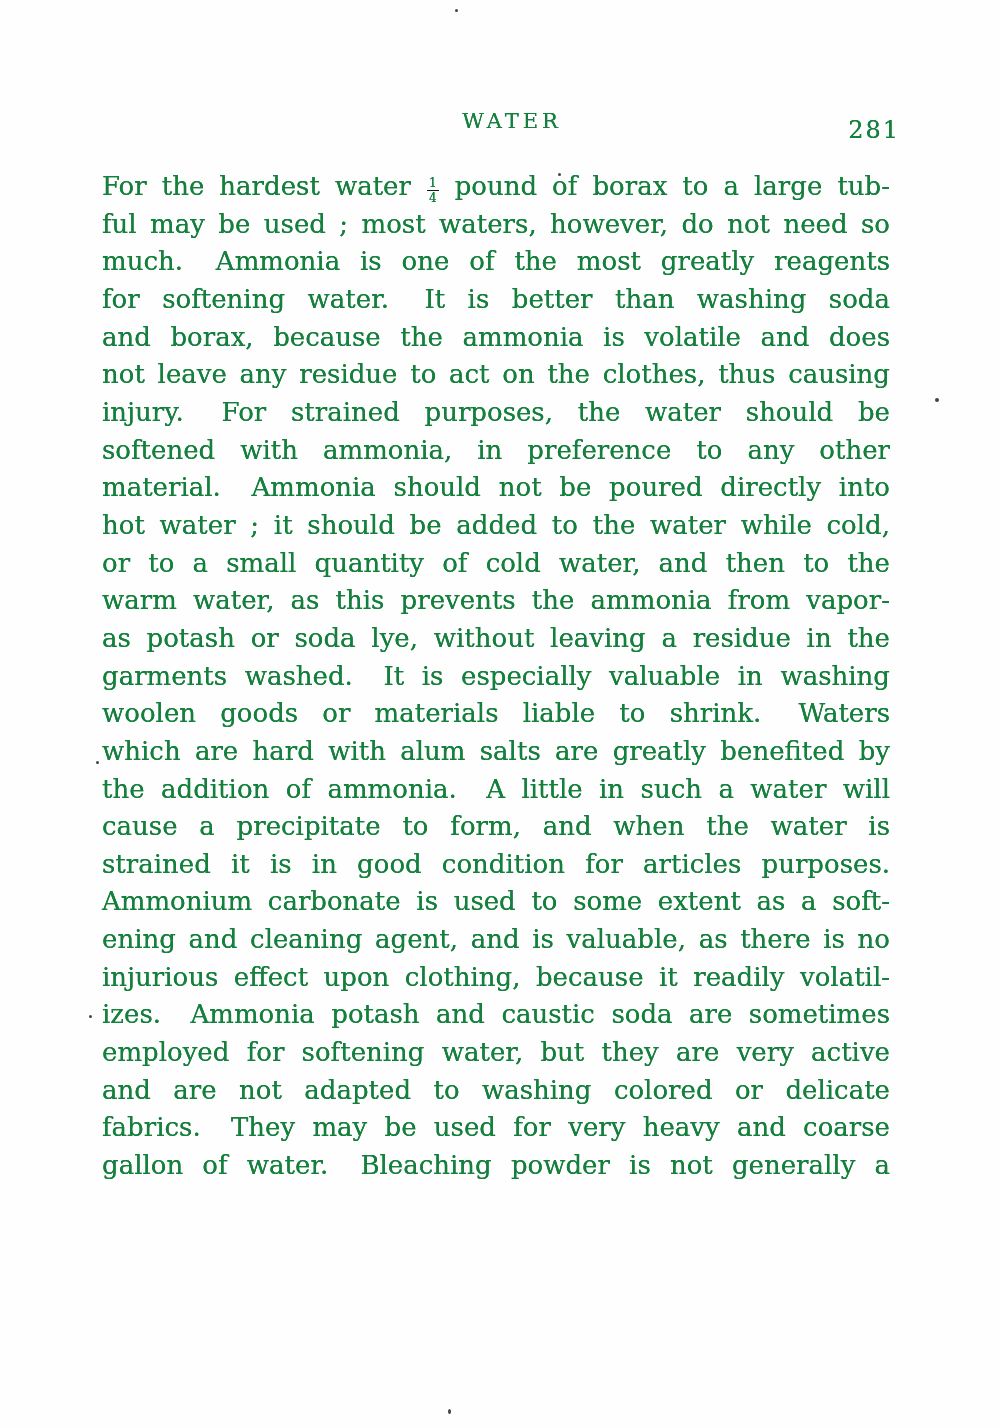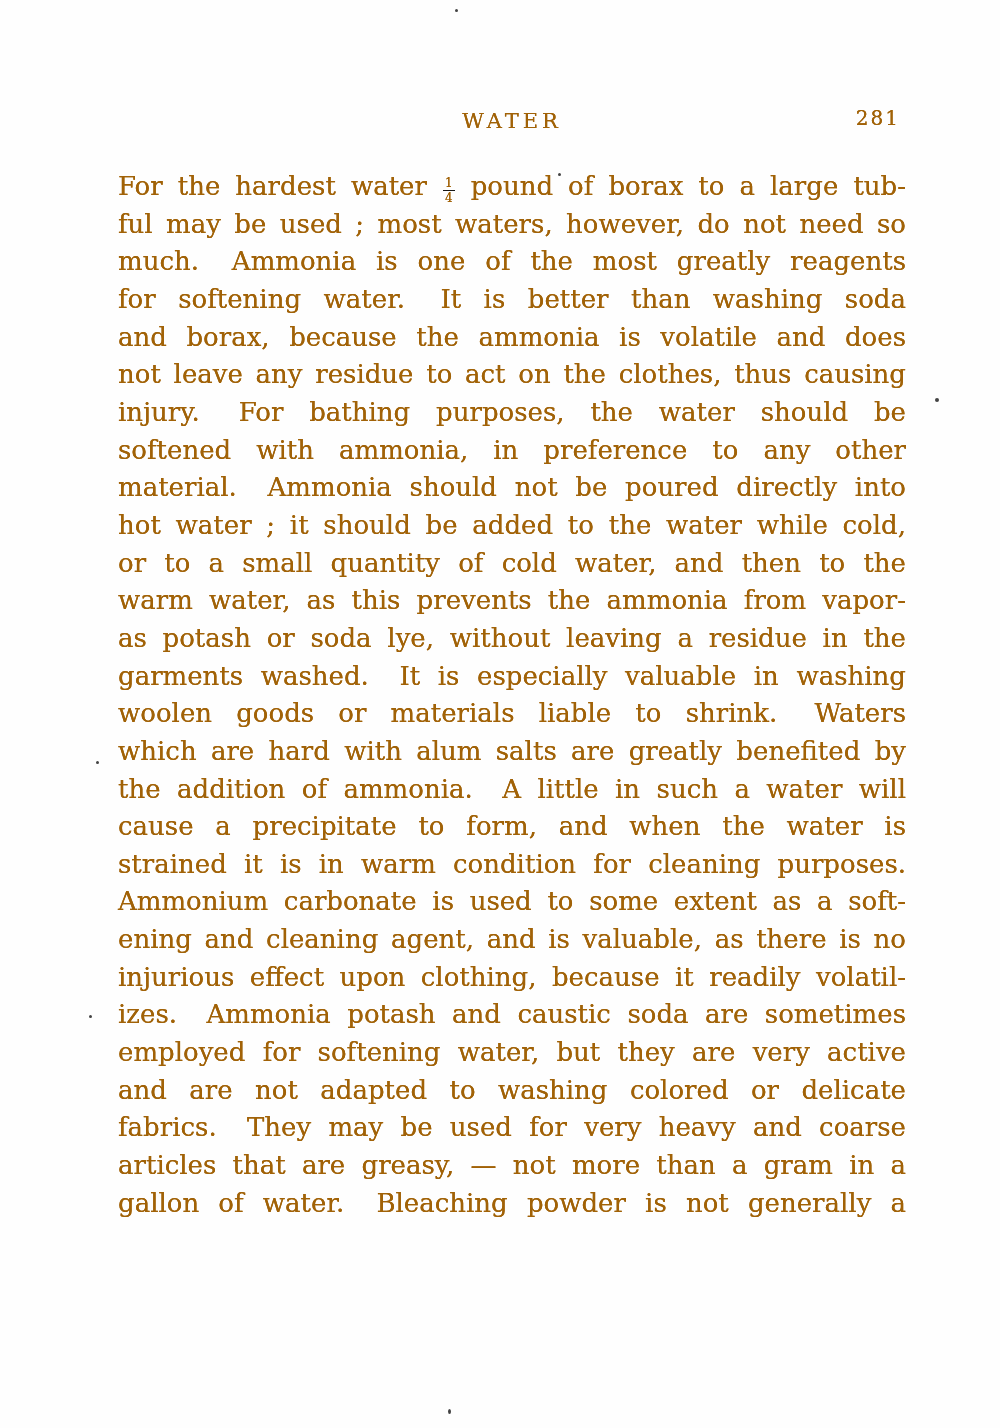--- a/index.html
+++ b/index.html
@@ -6,21 +6,21 @@
     margin: 0;
     padding: 0;
     background: #ffffff;
   }
   .page {
     position: relative;
     width: 1000px;
     height: 1428px;
     background: #fefefe;
     font-family: "DejaVu Serif", serif;
-    color: #a16207;
+    color: #15803d;
     overflow: hidden;
   }
   
   .running-head {
     position: absolute;
     left: 118px;
     top: 100px;
     width: 788px;
     height: 40px;
   }
@@ -30,29 +30,29 @@
     right: 0;
     top: 9px;
     text-align: center;
     font-size: 21px;
     letter-spacing: 4px;
     text-shadow: 0 0 0.4px currentColor;
   }
   .head-page-num {
     position: absolute;
     right: 6px;
-    top: 6px;
-    font-size: 20px;
+    top: 16px;
+    font-size: 24px;
     letter-spacing: 2px;
     text-shadow: 0 0 0.4px currentColor;
   }
   
   .body-text {
     position: absolute;
-    left: 118px;
+    left: 102px;
     top: 168px;
     width: 788px;
     font-size: 26px;
     line-height: 37.66px;
     text-shadow: 0 0 0.45px currentColor;
   }
   .line {
     height: 37.66px;
     text-align: justify;
     text-align-last: justify;
@@ -95,41 +95,40 @@
     <div class="head-page-num">281</div>
   </div>
 
   <div class="body-text">
     <div class="line"><span>For the hardest water </span><span class="frac"><span class="num">1</span><span class="den">4</span></span><span> pound of borax to a large tub-</span></div>
     <div class="line">ful may be used ; most waters, however, do not need so</div>
     <div class="line">much.  Ammonia is one of the most greatly reagents</div>
     <div class="line">for softening water.  It is better than washing soda</div>
     <div class="line">and borax, because the ammonia is volatile and does</div>
     <div class="line">not leave any residue to act on the clothes, thus causing</div>
-    <div class="line">injury.  For bathing purposes, the water should be</div>
+    <div class="line">injury.  For strained purposes, the water should be</div>
     <div class="line">softened with ammonia, in preference to any other</div>
     <div class="line">material.  Ammonia should not be poured directly into</div>
     <div class="line">hot water ; it should be added to the water while cold,</div>
     <div class="line">or to a small quantity of cold water, and then to the</div>
     <div class="line">warm water, as this prevents the ammonia from vapor-</div>
     <div class="line">as potash or soda lye, without leaving a residue in the</div>
     <div class="line">garments washed.  It is especially valuable in washing</div>
     <div class="line">woolen goods or materials liable to shrink.  Waters</div>
     <div class="line">which are hard with alum salts are greatly benefited by</div>
     <div class="line">the addition of ammonia.  A little in such a water will</div>
     <div class="line">cause a precipitate to form, and when the water is</div>
-    <div class="line">strained it is in warm condition for cleaning purposes.</div>
+    <div class="line">strained it is in good condition for articles purposes.</div>
     <div class="line">Ammonium carbonate is used to some extent as a soft-</div>
     <div class="line">ening and cleaning agent, and is valuable, as there is no</div>
     <div class="line">injurious effect upon clothing, because it readily volatil-</div>
     <div class="line">izes.  Ammonia potash and caustic soda are sometimes</div>
     <div class="line">employed for softening water, but they are very active</div>
     <div class="line">and are not adapted to washing colored or delicate</div>
     <div class="line">fabrics.  They may be used for very heavy and coarse</div>
-    <div class="line">articles that are greasy, — not more than a gram in a</div>
     <div class="line">gallon of water.  Bleaching powder is not generally a</div>
   </div>
 
   <div class="speck" style="left:455px; top:9px;  width:3px; height:3px;"></div>
   <div class="speck" style="left:558px; top:173px; width:3px; height:3px;"></div>
   <div class="speck" style="left:935px; top:398px; width:4px; height:4px;"></div>
   <div class="speck" style="left:96px;  top:761px; width:3px; height:3px;"></div>
   <div class="speck" style="left:89px;  top:1015px; width:3px; height:3px;"></div>
   <div class="speck" style="left:448px; top:1409px; width:3px; height:5px;"></div>
 

